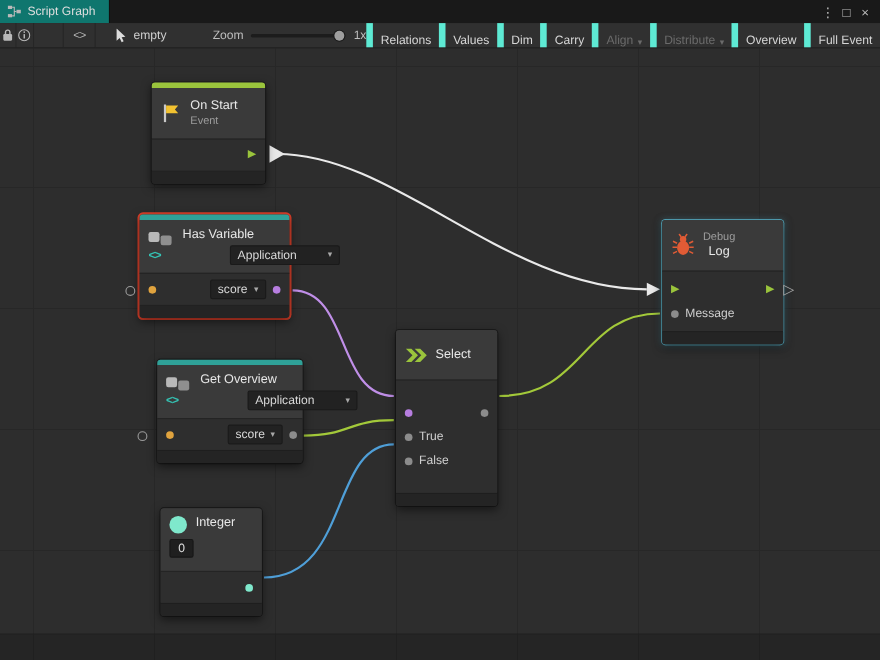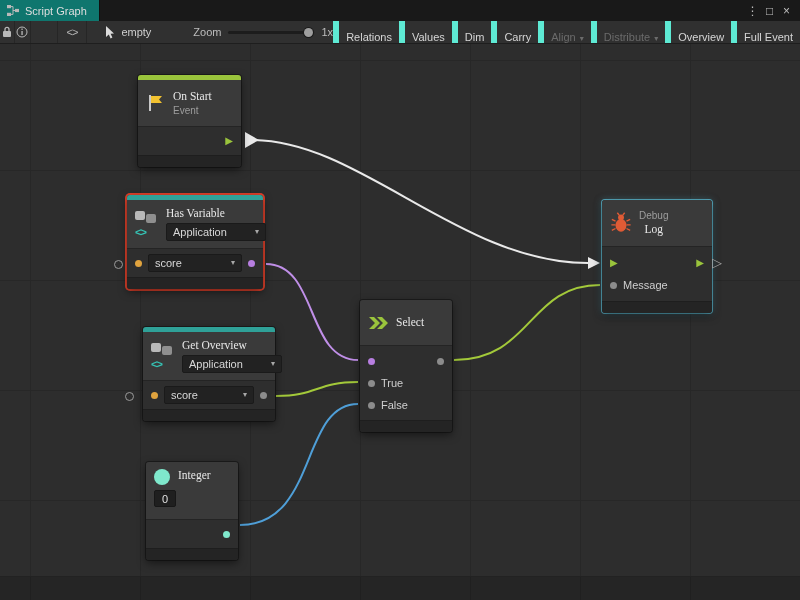--- a/index.html
+++ b/index.html
@@ -48,36 +48,36 @@
   
   .node{position:absolute;background:#2f2f2f;border-radius:3px;z-index:2;
     box-shadow:0 3px 9px rgba(0,0,0,.5),0 0 0 1px #1c1c1c;}
   .node.sel-red{box-shadow:0 3px 9px rgba(0,0,0,.5),0 0 0 2px #e0412b;}
   .node.sel-teal{box-shadow:0 3px 9px rgba(0,0,0,.5),0 0 0 1px #57aabf,0 0 7px rgba(87,170,191,.5);}
   .colorbar{height:5px;border-radius:3px 3px 0 0;}
   .colorbar.green{background:#9ac43c;}
   .colorbar.teal{background:#2fa198;}
   .nhead{background:#3a3a3a;display:flex;align-items:center;gap:7px;padding:0 8px;}
   .hcol{display:flex;flex-direction:column;justify-content:center;gap:2px;min-width:0;}
-  .ntitle{font-size:11.5px;color:#e8e8e8;line-height:1.15;font-family:Liberation Serif, serif;}
+  .ntitle{font-size:11.5px;color:#e8e8e8;line-height:1.15;}
   .nsub{font-size:10px;color:#9d9d9d;line-height:1.1;}
   .nports{background:#2e2e2e;border-top:1px solid #242424;padding:3px 0;}
   .prow{display:flex;align-items:center;height:22px;padding:0 8px;gap:6px;
     font-size:11px;color:#cfcfcf;}
   .nfoot{height:11px;background:#242424;border-top:1px solid #1e1e1e;
     border-radius:0 0 3px 3px;}
   .dot{width:7px;height:7px;border-radius:50%;flex:none;}
   .dot.orange{background:#e0a33e;}
   .dot.purple{background:#b77ee0;}
   .dot.cyan{background:#7fe8cc;}
   .dot.gray{background:#8c8c8c;}
   .push{margin-left:auto;}
   .flow{color:#9ac43c;font-size:10px;line-height:1;flex:none;}
   .ndrop{background:#222222;border:1px solid #1a1a1a;border-radius:2px;height:16px;
-    display:flex;align-items:center;gap:5px;padding:0 6px;font-size:11px;color:#d8d8d8;}
+    display:flex;align-items:center;gap:5px;padding:0 6px;font-size:11px;color:#d8d8d8;margin-left:43px;}
   .ndrop .caret{margin-left:auto;}
   .var-icon{position:relative;width:24px;height:28px;flex:none;}
   .var-icon .sq{position:absolute;width:10px;height:9px;background:#b9b9b9;border-radius:2px;}
   .var-icon .s1{left:0;top:1px;}
   .var-icon .s2{left:11px;top:4px;background:#8f8f8f;}
   .var-icon .vb{position:absolute;left:0;bottom:0;color:#35c4b5;font-weight:bold;
     font-size:11px;letter-spacing:-1px;line-height:1;}
   .int-circle{width:16px;height:16px;border-radius:50%;background:#7fe8cc;flex:none;}
   .valbox{width:20px;height:15px;background:#1f1f1f;border:1px solid #171717;border-radius:2px;
     display:flex;align-items:center;justify-content:center;font-size:11px;color:#e0e0e0;}
@@ -257,21 +257,21 @@
   </div>
 
   <div class="node" style="left:360px;top:257px;width:92px;">
     <div class="nhead" style="height:45px;border-radius:3px 3px 0 0;">
       <svg width="21" height="16" viewBox="0 0 21 16">
         <path d="M1 2 L6 2 L12 8 L6 14 L1 14 L7 8 Z" fill="#9ac43c"></path>
         <path d="M9 2 L14 2 L20 8 L14 14 L9 14 L15 8 Z" fill="#9ac43c"></path>
       </svg>
       <div class="ntitle">Select</div>
     </div>
-    <div class="nports" style="padding:4px 0;">
+    <div class="nports" style="padding:18px 0;">
       <div class="prow">
         <span class="dot purple"></span>
         <span class="dot gray push"></span>
       </div>
       <div class="prow">
         <span class="dot gray"></span>
         <span>True</span>
       </div>
       <div class="prow">
         <span class="dot gray"></span>

